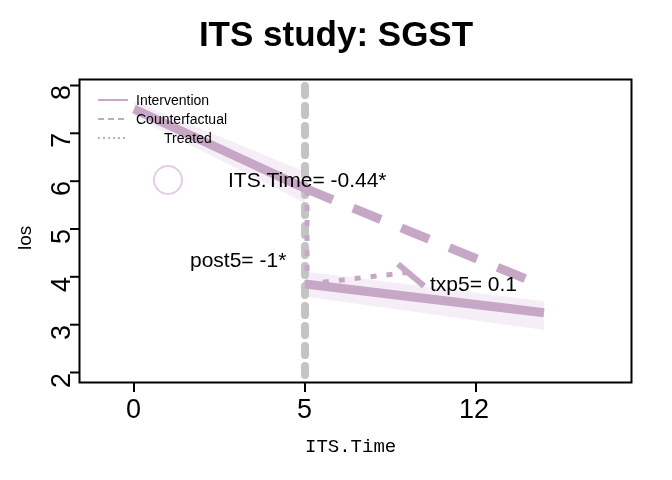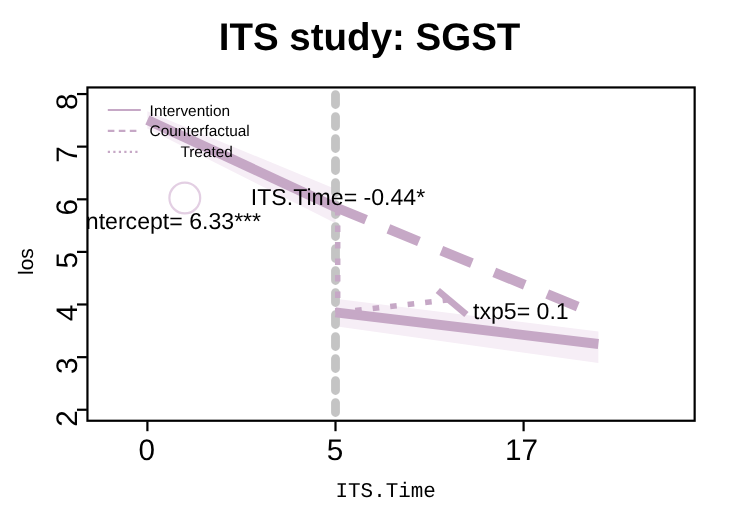--- a/index.html
+++ b/index.html
@@ -140,22 +140,22 @@
   <div class="axis-tick-label ylab" style="left:46px; top:100px;">8</div>
   <div class="axis-tick-label ylab" style="left:46px; top:148px;">7</div>
   <div class="axis-tick-label ylab" style="left:46px; top:196px;">6</div>
   <div class="axis-tick-label ylab" style="left:46px; top:244px;">5</div>
   <div class="axis-tick-label ylab" style="left:46px; top:292px;">4</div>
   <div class="axis-tick-label ylab" style="left:46px; top:340px;">3</div>
   <div class="axis-tick-label ylab" style="left:46px; top:388px;">2</div>
 
   <div class="axis-tick-label" style="left:126px; top:394px;">0</div>
   <div class="axis-tick-label" style="left:297px; top:394px;">5</div>
-  <div class="axis-tick-label" style="left:459px; top:394px;">17</div>
+  <div class="axis-tick-label" style="left:459px; top:394px;">12</div>
 
   <div id="y-axis-title" style="left:14px; top:250px;">los</div>
   <div id="x-axis-title" style="left:305px; top:436px;">ITS.Time</div>
 
-  <div class="annotation" style="left:78px; top:190px;">ntercept= 6.33***</div>
   <div class="annotation" style="left:228px; top:168px;">ITS.Time= -0.44*</div>
+  <div class="annotation" style="left:190px; top:248px;">post5= -1*</div>
   <div class="annotation" style="left:430px; top:272px;">txp5= 0.1</div>
 
 </div>
 
 </body></html>

